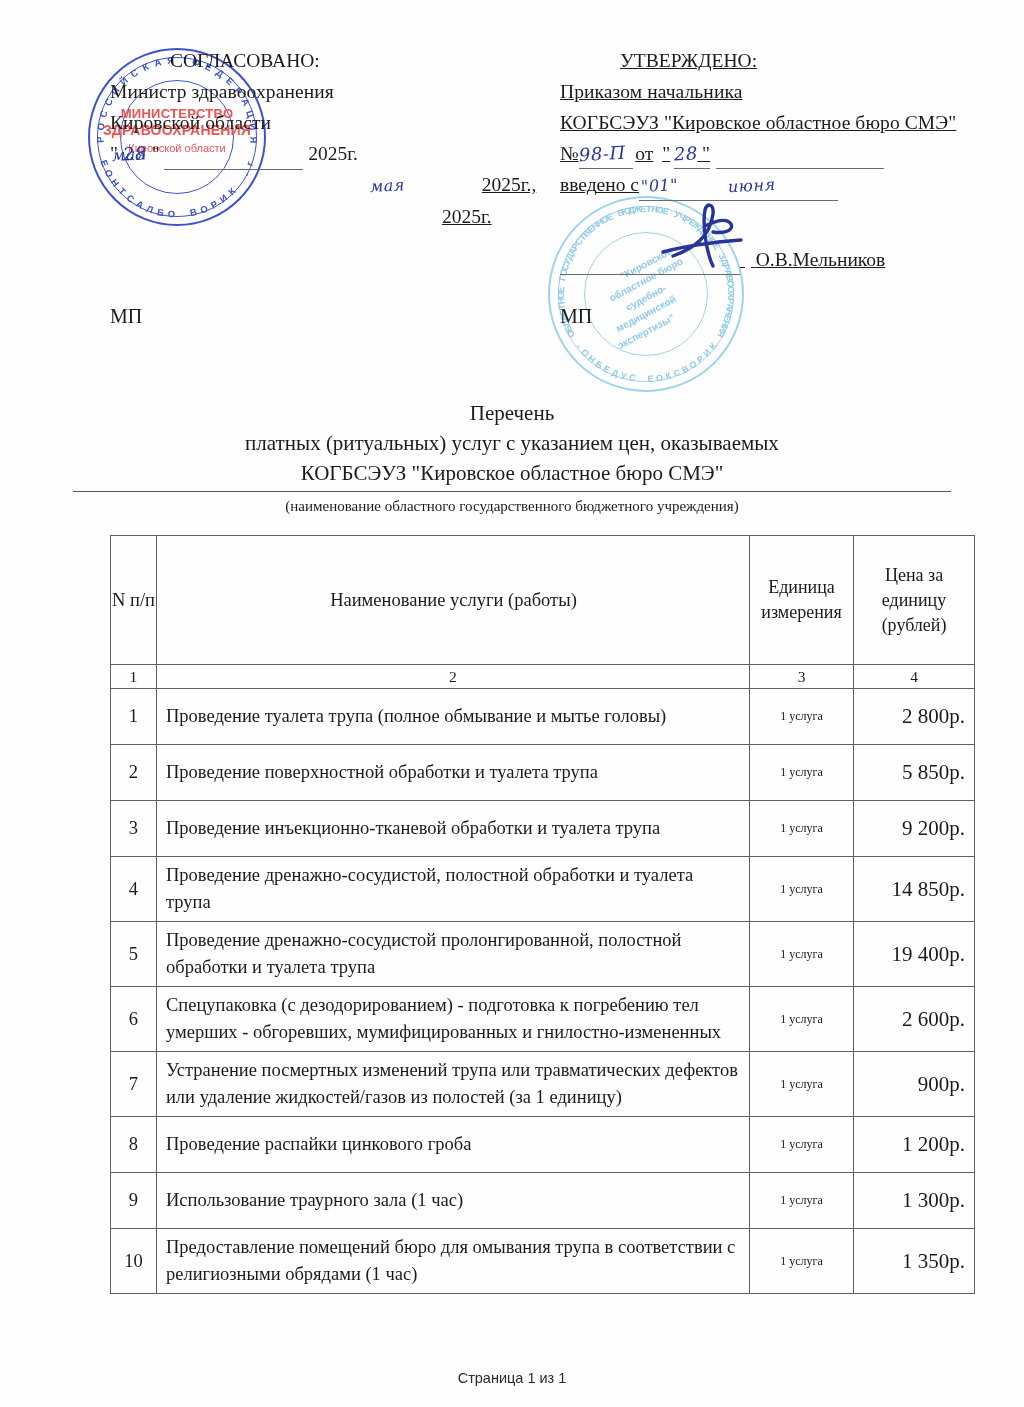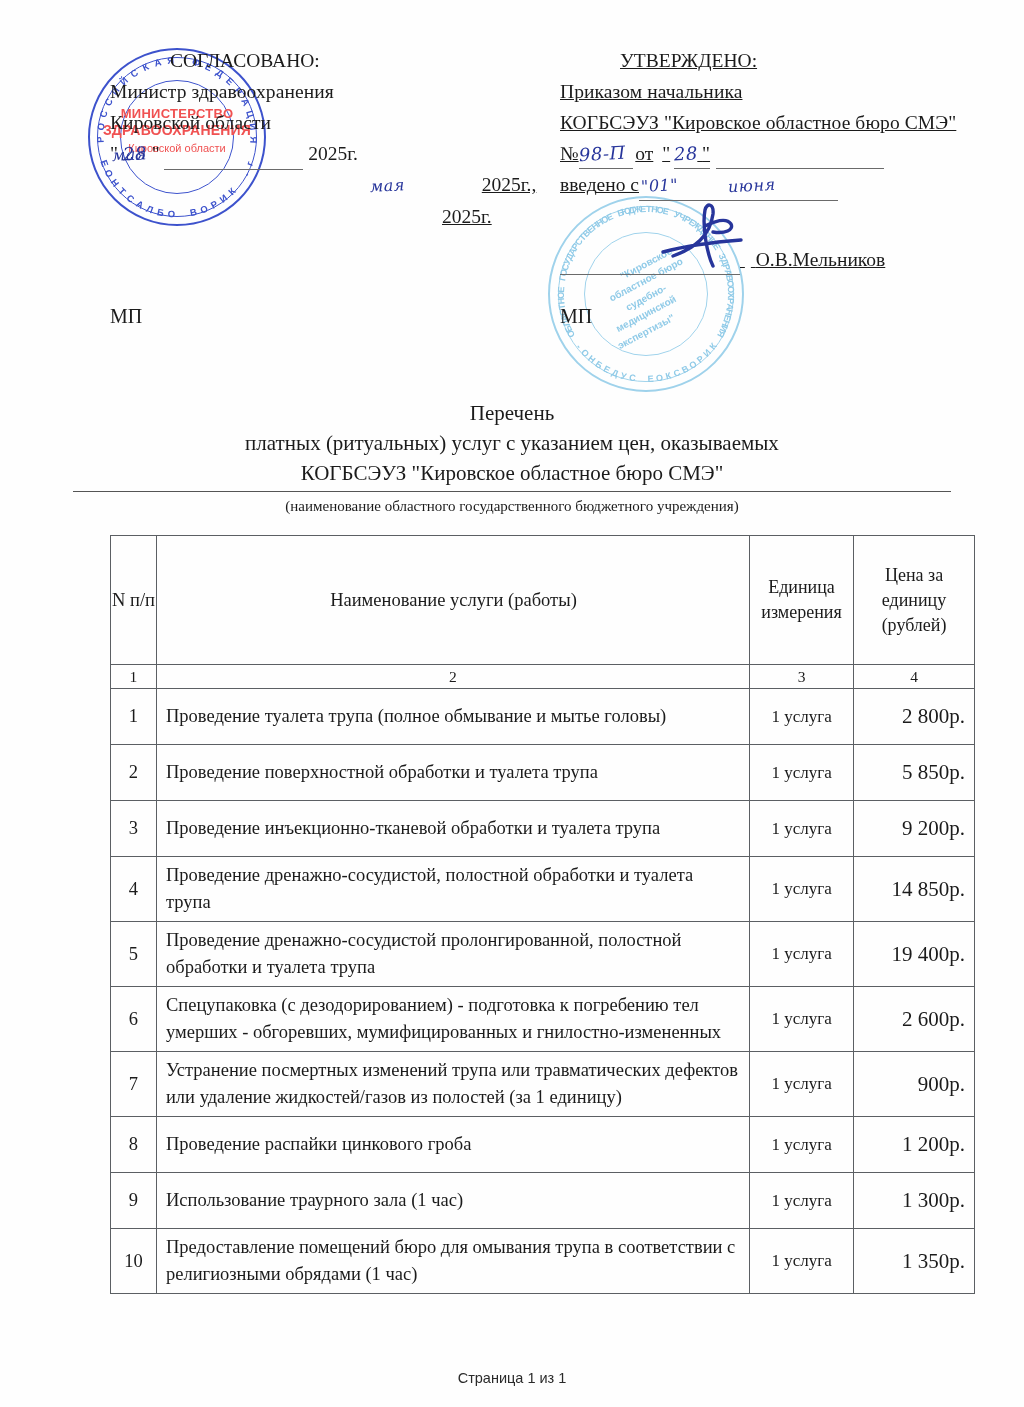--- a/index.html
+++ b/index.html
@@ -173,21 +173,21 @@
     width: 865px;
     border-collapse: collapse;
     font-size: 18.5px;
   }
   table.price td, table.price th {
     border: 1.1px solid #5b5f63;
     padding: 0;
   }
   .c-num   { width: 46px;  text-align: center; }
   .c-name  { width: 591px; text-align: left;  padding: 5px 8px 5px 9px !important; line-height: 27px; }
-  .c-unit  { width: 104px; text-align: center; font-size: 17px; }
+  .c-unit  { width: 104px; text-align: center; font-size: 12px; }
   .c-price { width: 113px; text-align: right; padding-right: 9px !important; font-size: 21px; }
 
   thead th {
     font-weight: normal;
     text-align: center;
     vertical-align: middle;
     line-height: 25px;
     font-size: 18.5px;
     height: 118px;
   }

